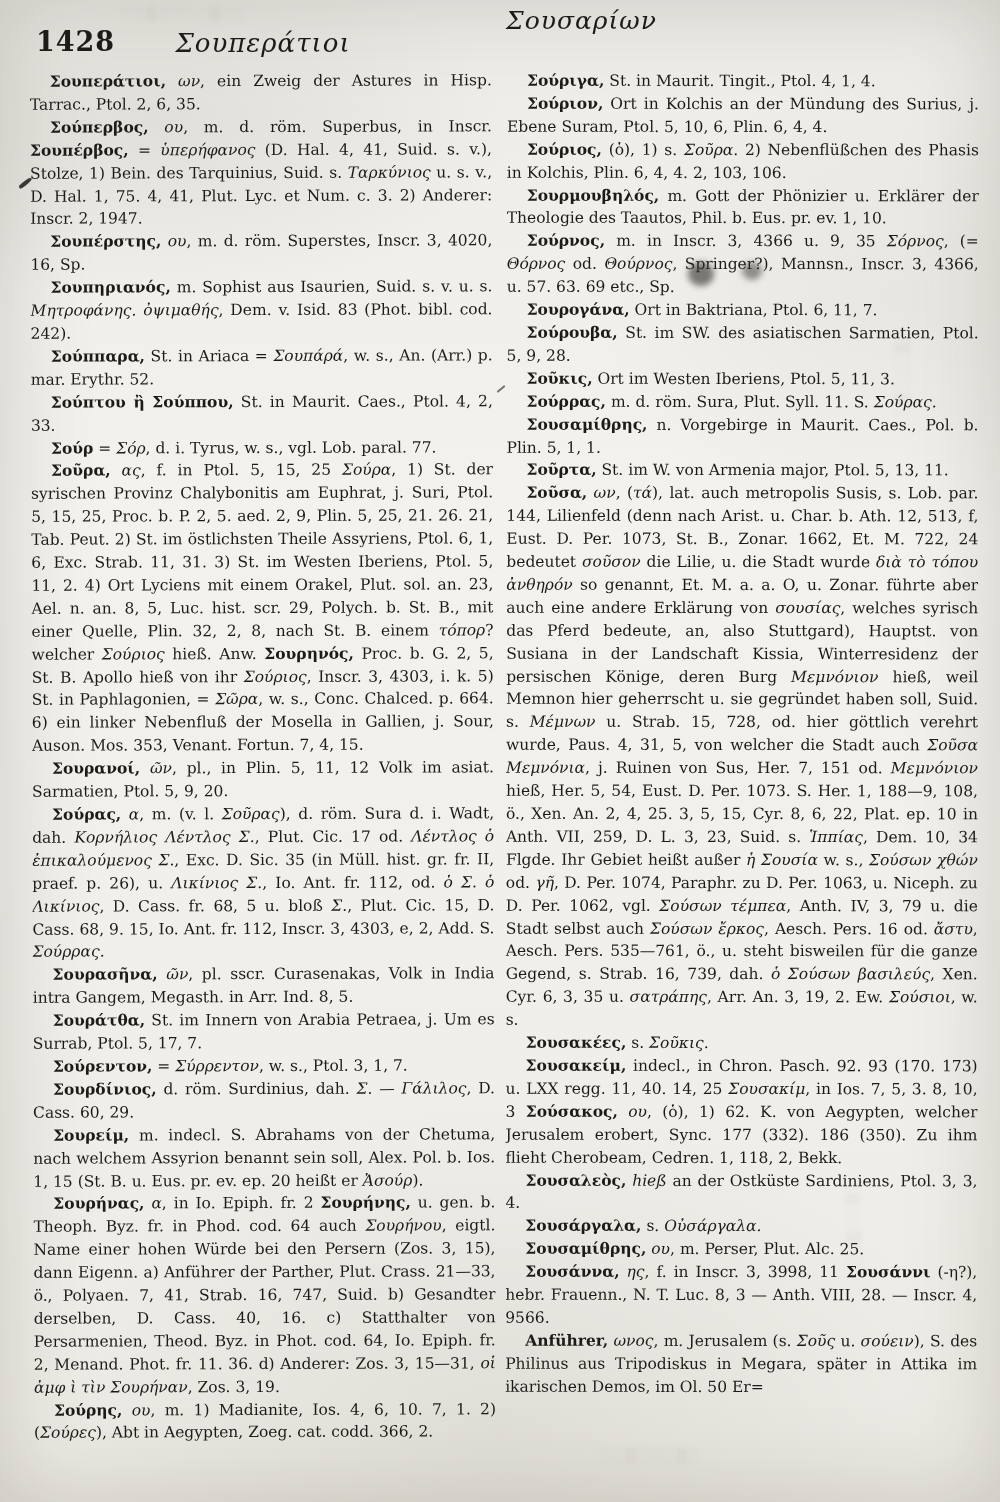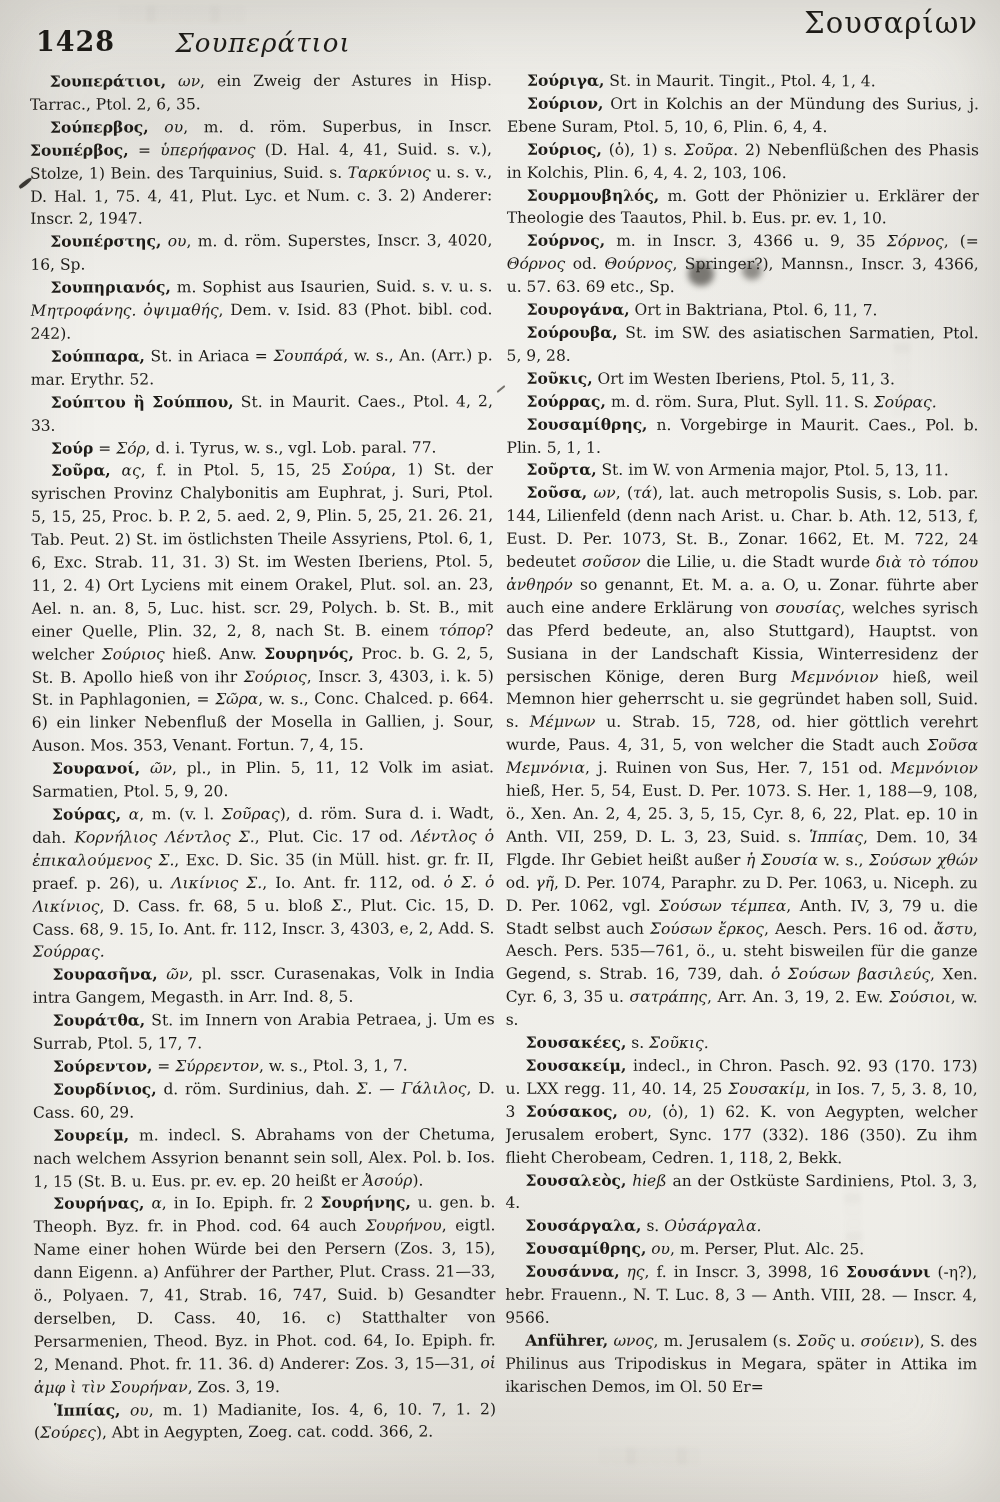--- a/index.html
+++ b/index.html
@@ -9,21 +9,21 @@
     background:
       radial-gradient(ellipse 600px 300px at 15% 8%, rgba(160,155,145,.18), rgba(0,0,0,0) 60%),
       radial-gradient(ellipse 500px 400px at 90% 20%, rgba(170,165,155,.12), rgba(0,0,0,0) 60%),
       radial-gradient(ellipse 700px 500px at 50% 95%, rgba(150,145,135,.14), rgba(0,0,0,0) 65%),
       linear-gradient(180deg,#edecE7,#f3f2ee 35%,#efeee9 75%,#eceae4);
     box-shadow:inset 0 0 90px rgba(110,105,95,.28);
     color:#1d1b17;
   }
   .pagenum{position:absolute;left:36px;top:26px;font-size:27px;font-weight:bold;letter-spacing:1px;}
   .head-left{position:absolute;left:32px;top:28px;width:462px;text-align:center;font-size:26px;letter-spacing:1px;font-style:italic;}
-  .head-right{position:absolute;left:506px;top:6px;width:472px;text-align:right;font-size:29px;letter-spacing:1px;}
+  .head-right{position:absolute;left:506px;top:6px;width:472px;text-align:left;font-size:25px;letter-spacing:1px;font-style:italic;}
   .col{position:absolute;top:70px;height:1424px;overflow:hidden;text-align:justify;
        font-size:15.5px;line-height:22.9px;text-rendering:optimizeLegibility;}
   .col-left{left:32px;width:462px;transform:rotate(-0.18deg);}
   .col-right{left:506px;width:472px;transform:rotate(0.08deg);}
   .entry{margin:0;text-indent:20px;}
   .seg-b{font-weight:bold;}
   .seg-i{font-style:italic;}
   .seg-n{font-style:normal;}
   
   .pen-mark{position:absolute;left:18px;top:181px;width:15px;height:4px;background:#3a3833;
@@ -58,41 +58,41 @@
       <p class="entry"><span class="seg-b">Σούρ</span><span class="seg-n"> = </span><span class="seg-i">Σόρ</span><span class="seg-n">, d. i. Tyrus, w. s., vgl. Lob. paral. 77.</span></p>
       <p class="entry"><span class="seg-b">Σοῦρα,</span><span class="seg-i"> ας</span><span class="seg-n">, f. in Ptol. 5, 15, 25 </span><span class="seg-i">Σούρα</span><span class="seg-n">, 1) St. der syrischen Provinz Chalybonitis am Euphrat, j. Suri, Ptol. 5, 15, 25, Proc. b. P. 2, 5. aed. 2, 9, Plin. 5, 25, 21. 26. 21, Tab. Peut. 2) St. im östlichsten Theile Assyriens, Ptol. 6, 1, 6, Exc. Strab. 11, 31. 3) St. im Westen Iberiens, Ptol. 5, 11, 2. 4) Ort Lyciens mit einem Orakel, Plut. sol. an. 23, Ael. n. an. 8, 5, Luc. hist. scr. 29, Polych. b. St. B., mit einer Quelle, Plin. 32, 2, 8, nach St. B. einem </span><span class="seg-i">τόπορ</span><span class="seg-n">? welcher </span><span class="seg-i">Σούριος</span><span class="seg-n"> hieß. Anw. </span><span class="seg-b">Σουρηνός,</span><span class="seg-n"> Proc. b. G. 2, 5, St. B. Apollo hieß von ihr </span><span class="seg-i">Σούριος</span><span class="seg-n">, Inscr. 3, 4303, i. k. 5) St. in Paphlagonien, = </span><span class="seg-i">Σῶρα</span><span class="seg-n">, w. s., Conc. Chalced. p. 664. 6) ein linker Nebenfluß der Mosella in Gallien, j. Sour, Auson. Mos. 353, Venant. Fortun. 7, 4, 15.</span></p>
       <p class="entry"><span class="seg-b">Σουρανοί,</span><span class="seg-i"> ῶν</span><span class="seg-n">, pl., in Plin. 5, 11, 12 Volk im asiat. Sarmatien, Ptol. 5, 9, 20.</span></p>
       <p class="entry"><span class="seg-b">Σούρας,</span><span class="seg-i"> α</span><span class="seg-n">, m. (v. l. </span><span class="seg-i">Σοῦρας</span><span class="seg-n">), d. röm. Sura d. i. Wadt, dah. </span><span class="seg-i">Κορνήλιος Λέντλος Σ.</span><span class="seg-n">, Plut. Cic. 17 od. </span><span class="seg-i">Λέντλος ὁ ἐπικαλούμενος Σ.</span><span class="seg-n">, Exc. D. Sic. 35 (in Müll. hist. gr. fr. II, praef. p. 26), u. </span><span class="seg-i">Λικίνιος Σ.</span><span class="seg-n">, Io. Ant. fr. 112, od. </span><span class="seg-i">ὁ Σ. ὁ Λικίνιος</span><span class="seg-n">, D. Cass. fr. 68, 5 u. bloß </span><span class="seg-i">Σ.</span><span class="seg-n">, Plut. Cic. 15, D. Cass. 68, 9. 15, Io. Ant. fr. 112, Inscr. 3, 4303, e, 2, Add. S. </span><span class="seg-i">Σούρρας.</span></p>
       <p class="entry"><span class="seg-b">Σουρασῆνα,</span><span class="seg-i"> ῶν</span><span class="seg-n">, pl. sscr. Curasenakas, Volk in India intra Gangem, Megasth. in Arr. Ind. 8, 5.</span></p>
       <p class="entry"><span class="seg-b">Σουράτθα,</span><span class="seg-n"> St. im Innern von Arabia Petraea, j. Um es Surrab, Ptol. 5, 17, 7.</span></p>
       <p class="entry"><span class="seg-b">Σούρεντον,</span><span class="seg-n"> = </span><span class="seg-i">Σύρρεντον</span><span class="seg-n">, w. s., Ptol. 3, 1, 7.</span></p>
       <p class="entry"><span class="seg-b">Σουρδίνιος,</span><span class="seg-n"> d. röm. Surdinius, dah. </span><span class="seg-i">Σ. — Γάλιλος</span><span class="seg-n">, D. Cass. 60, 29.</span></p>
       <p class="entry"><span class="seg-b">Σουρείμ,</span><span class="seg-n"> m. indecl. S. Abrahams von der Chetuma, nach welchem Assyrion benannt sein soll, Alex. Pol. b. Ios. 1, 15 (St. B. u. Eus. pr. ev. ep. 20 heißt er </span><span class="seg-i">Ἀσούρ</span><span class="seg-n">).</span></p>
       <p class="entry"><span class="seg-b">Σουρήνας,</span><span class="seg-i"> α</span><span class="seg-n">, in Io. Epiph. fr. 2 </span><span class="seg-b">Σουρήνης,</span><span class="seg-n"> u. gen. b. Theoph. Byz. fr. in Phod. cod. 64 auch </span><span class="seg-i">Σουρήνου</span><span class="seg-n">, eigtl. Name einer hohen Würde bei den Persern (Zos. 3, 15), dann Eigenn. a) Anführer der Parther, Plut. Crass. 21—33, ö., Polyaen. 7, 41, Strab. 16, 747, Suid. b) Gesandter derselben, D. Cass. 40, 16. c) Statthalter von Persarmenien, Theod. Byz. in Phot. cod. 64, Io. Epiph. fr. 2, Menand. Phot. fr. 11. 36. d) Anderer: Zos. 3, 15—31, </span><span class="seg-i">οἱ ἀμφ ὶ τὶν Σουρήναν</span><span class="seg-n">, Zos. 3, 19.</span></p>
-      <p class="entry"><span class="seg-b">Ἱππίας,</span><span class="seg-i"> ου</span><span class="seg-n">, m. 1) Madianite, Ios. 4, 6, 10. 7, 1. 2) (</span><span class="seg-i">Σούρες</span><span class="seg-n">), Abt in Aegypten, Zoeg. cat. codd. 366, 2.</span></p>
+      <p class="entry"><span class="seg-b">Σούρης,</span><span class="seg-i"> ου</span><span class="seg-n">, m. 1) Madianite, Ios. 4, 6, 10. 7, 1. 2) (</span><span class="seg-i">Σούρες</span><span class="seg-n">), Abt in Aegypten, Zoeg. cat. codd. 366, 2.</span></p>
     </div>
   <div class="col col-right" id="col-right">
       <p class="entry"><span class="seg-b">Σούριγα,</span><span class="seg-n"> St. in Maurit. Tingit., Ptol. 4, 1, 4.</span></p>
       <p class="entry"><span class="seg-b">Σούριον,</span><span class="seg-n"> Ort in Kolchis an der Mündung des Surius, j. Ebene Suram, Ptol. 5, 10, 6, Plin. 6, 4, 4.</span></p>
       <p class="entry"><span class="seg-b">Σούριος,</span><span class="seg-n"> (ὁ), 1) s. </span><span class="seg-i">Σοῦρα</span><span class="seg-n">. 2) Nebenflüßchen des Phasis in Kolchis, Plin. 6, 4, 4. 2, 103, 106.</span></p>
       <p class="entry"><span class="seg-b">Σουρμουβηλός,</span><span class="seg-n"> m. Gott der Phönizier u. Erklärer der Theologie des Taautos, Phil. b. Eus. pr. ev. 1, 10.</span></p>
       <p class="entry"><span class="seg-b">Σούρνος,</span><span class="seg-n"> m. in Inscr. 3, 4366 u. 9, 35 </span><span class="seg-i">Σόρνος</span><span class="seg-n">, (= </span><span class="seg-i">Θόρνος</span><span class="seg-n"> od. </span><span class="seg-i">Θούρνος</span><span class="seg-n">, Springer?), Mannsn., Inscr. 3, 4366, u. 57. 63. 69 etc., Sp.</span></p>
       <p class="entry"><span class="seg-b">Σουρογάνα,</span><span class="seg-n"> Ort in Baktriana, Ptol. 6, 11, 7.</span></p>
       <p class="entry"><span class="seg-b">Σούρουβα,</span><span class="seg-n"> St. im SW. des asiatischen Sarmatien, Ptol. 5, 9, 28.</span></p>
       <p class="entry"><span class="seg-b">Σοῦκις,</span><span class="seg-n"> Ort im Westen Iberiens, Ptol. 5, 11, 3.</span></p>
       <p class="entry"><span class="seg-b">Σούρρας,</span><span class="seg-n"> m. d. röm. Sura, Plut. Syll. 11. S. </span><span class="seg-i">Σούρας.</span></p>
       <p class="entry"><span class="seg-b">Σουσαμίθρης,</span><span class="seg-n"> n. Vorgebirge in Maurit. Caes., Pol. b. Plin. 5, 1, 1.</span></p>
       <p class="entry"><span class="seg-b">Σοῦρτα,</span><span class="seg-n"> St. im W. von Armenia major, Ptol. 5, 13, 11.</span></p>
       <p class="entry"><span class="seg-b">Σοῦσα,</span><span class="seg-i"> ων</span><span class="seg-n">, (</span><span class="seg-i">τά</span><span class="seg-n">), lat. auch metropolis Susis, s. Lob. par. 144, Lilienfeld (denn nach Arist. u. Char. b. Ath. 12, 513, f, Eust. D. Per. 1073, St. B., Zonar. 1662, Et. M. 722, 24 bedeutet </span><span class="seg-i">σοῦσον</span><span class="seg-n"> die Lilie, u. die Stadt wurde </span><span class="seg-i">διὰ τὸ τόπου ἀνθηρόν</span><span class="seg-n"> so genannt, Et. M. a. a. O, u. Zonar. führte aber auch eine andere Erklärung von </span><span class="seg-i">σουσίας</span><span class="seg-n">, welches syrisch das Pferd bedeute, an, also Stuttgard), Hauptst. von Susiana in der Landschaft Kissia, Winterresidenz der persischen Könige, deren Burg </span><span class="seg-i">Μεμνόνιον</span><span class="seg-n"> hieß, weil Memnon hier geherrscht u. sie gegründet haben soll, Suid. s. </span><span class="seg-i">Μέμνων</span><span class="seg-n"> u. Strab. 15, 728, od. hier göttlich verehrt wurde, Paus. 4, 31, 5, von welcher die Stadt auch </span><span class="seg-i">Σοῦσα Μεμνόνια</span><span class="seg-n">, j. Ruinen von Sus, Her. 7, 151 od. </span><span class="seg-i">Μεμνόνιον</span><span class="seg-n"> hieß, Her. 5, 54, Eust. D. Per. 1073. S. Her. 1, 188—9, 108, ö., Xen. An. 2, 4, 25. 3, 5, 15, Cyr. 8, 6, 22, Plat. ep. 10 in Anth. VII, 259, D. L. 3, 23, Suid. s. </span><span class="seg-i">Ἱππίας</span><span class="seg-n">, Dem. 10, 34 Flgde. Ihr Gebiet heißt außer </span><span class="seg-i">ἡ Σουσία</span><span class="seg-n"> w. s., </span><span class="seg-i">Σούσων χθών</span><span class="seg-n"> od. </span><span class="seg-i">γῆ</span><span class="seg-n">, D. Per. 1074, Paraphr. zu D. Per. 1063, u. Niceph. zu D. Per. 1062, vgl. </span><span class="seg-i">Σούσων τέμπεα</span><span class="seg-n">, Anth. IV, 3, 79 u. die Stadt selbst auch </span><span class="seg-i">Σούσων ἔρκος</span><span class="seg-n">, Aesch. Pers. 16 od. </span><span class="seg-i">ἄστυ</span><span class="seg-n">, Aesch. Pers. 535—761, ö., u. steht bisweilen für die ganze Gegend, s. Strab. 16, 739, dah. </span><span class="seg-i">ὁ Σούσων βασιλεύς</span><span class="seg-n">, Xen. Cyr. 6, 3, 35 u. </span><span class="seg-i">σατράπης</span><span class="seg-n">, Arr. An. 3, 19, 2. Ew. </span><span class="seg-i">Σούσιοι</span><span class="seg-n">, w. s.</span></p>
       <p class="entry"><span class="seg-b">Σουσακέες,</span><span class="seg-n"> s. </span><span class="seg-i">Σοῦκις.</span></p>
       <p class="entry"><span class="seg-b">Σουσακείμ,</span><span class="seg-n"> indecl., in Chron. Pasch. 92. 93 (170. 173) u. LXX regg. 11, 40. 14, 25 </span><span class="seg-i">Σουσακίμ</span><span class="seg-n">, in Ios. 7, 5, 3. 8, 10, 3 </span><span class="seg-b">Σούσακος,</span><span class="seg-i"> ου</span><span class="seg-n">, (ὁ), 1) 62. K. von Aegypten, welcher Jerusalem erobert, Sync. 177 (332). 186 (350). Zu ihm flieht Cherobeam, Cedren. 1, 118, 2, Bekk.</span></p>
       <p class="entry"><span class="seg-b">Σουσαλεὸς,</span><span class="seg-i"> hieß</span><span class="seg-n"> an der Ostküste Sardiniens, Ptol. 3, 3, 4.</span></p>
       <p class="entry"><span class="seg-b">Σουσάργαλα,</span><span class="seg-n"> s. </span><span class="seg-i">Οὐσάργαλα.</span></p>
       <p class="entry"><span class="seg-b">Σουσαμίθρης,</span><span class="seg-i"> ου</span><span class="seg-n">, m. Perser, Plut. Alc. 25.</span></p>
-      <p class="entry"><span class="seg-b">Σουσάννα,</span><span class="seg-i"> ης</span><span class="seg-n">, f. in Inscr. 3, 3998, 16 </span><span class="seg-b">Σουσάννι</span><span class="seg-n"> (-η?), hebr. Frauenn., N. T. Luc. 8, 3 — Anth. VIII, 28. — Inscr. 4, 9566.</span></p>
+      <p class="entry"><span class="seg-b">Σουσάννα,</span><span class="seg-i"> ης</span><span class="seg-n">, f. in Inscr. 3, 3998, 11 </span><span class="seg-b">Σουσάννι</span><span class="seg-n"> (-η?), hebr. Frauenn., N. T. Luc. 8, 3 — Anth. VIII, 28. — Inscr. 4, 9566.</span></p>
       <p class="entry"><span class="seg-b">Anführer,</span><span class="seg-i"> ωνος</span><span class="seg-n">, m. Jerusalem (s. </span><span class="seg-i">Σοῦς</span><span class="seg-n"> u. </span><span class="seg-i">σούειν</span><span class="seg-n">), S. des Philinus aus Tripodiskus in Megara, später in Attika im ikarischen Demos, im Ol. 50 Er=</span></p>
     </div>
 
   <div class="pen-mark"></div>
   <div class="smudge s1"></div>
   <div class="smudge s2"></div>
   <div class="slash-mark"></div>
 
   <div class="ghost g1">░░▒░░░░▒░░</div>
   <div class="ghost g2">░▒░░▒░░</div>

